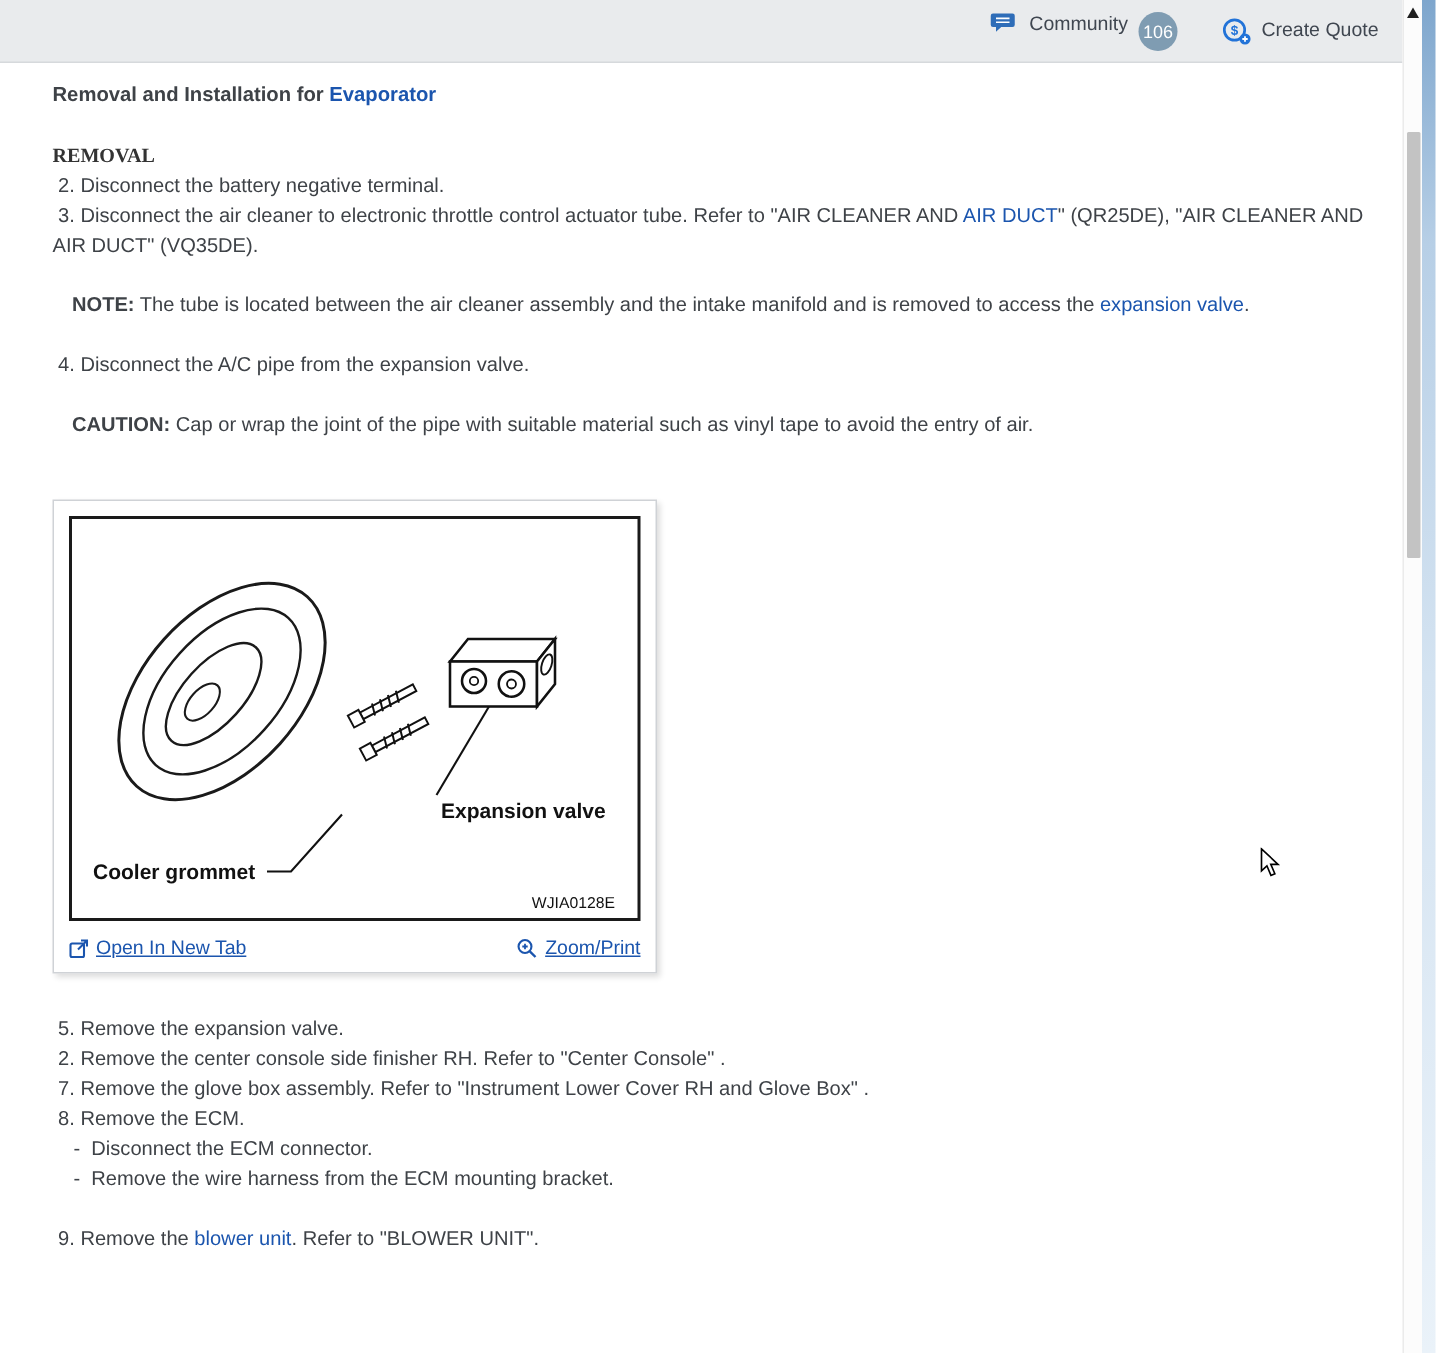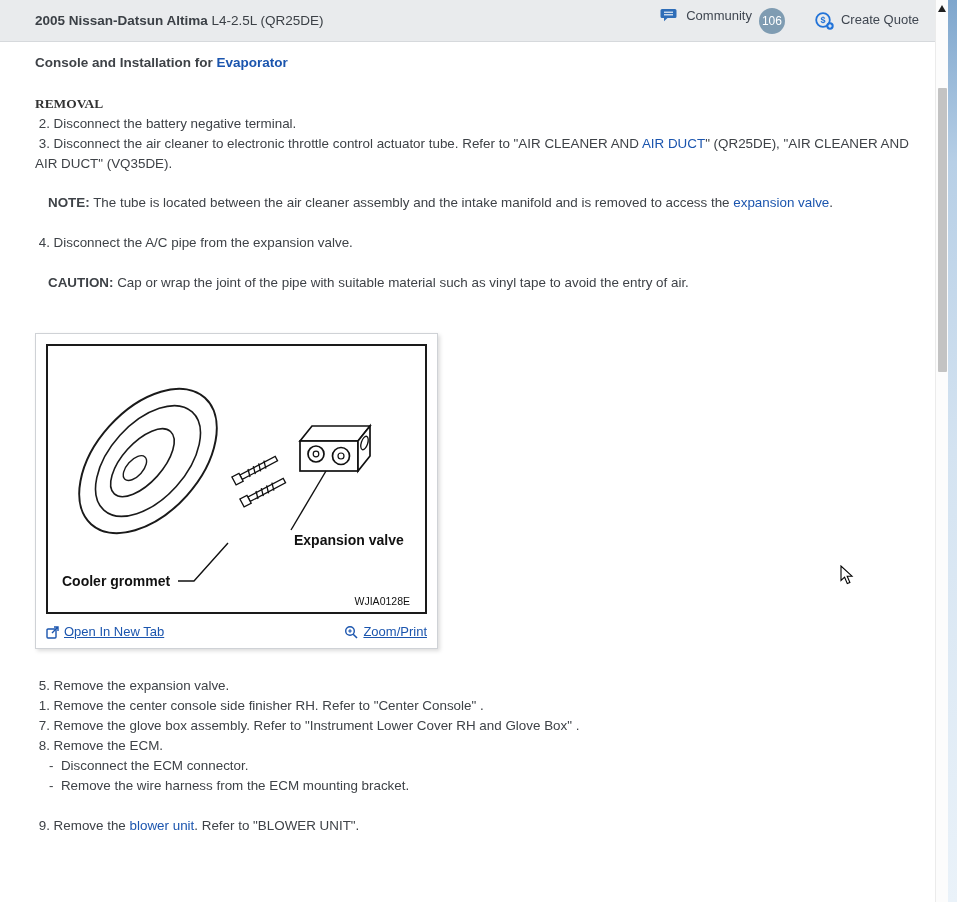--- a/index.html
+++ b/index.html
@@ -46,21 +46,20 @@
 
   .cursor { position:absolute; left:840px; top:565px; pointer-events:none; }
 </style>
 </head>
 <body>
 
 <div class="app">
   <div class="main">
 
     <header class="header">
-      <div class="title"><span class="b">2005 Nissan-Datsun Altima</span><span> L4-2.5L (QR25DE)</span></div>
       <div class="header-right">
         <div class="hbtn">
           <svg width="19" height="16" viewBox="0 0 19 16">
             <path d="M2 1 h13 q1.5 0 1.5 1.5 v6 q0 1.5 -1.5 1.5 h-7.5 l-3.5 3.2 v-3.2 h-2 q-1.5 0 -1.5 -1.5 v-6 q0 -1.5 1.5 -1.5 z" fill="#2e6db8"></path>
             <line x1="4" y1="4.2" x2="13" y2="4.2" stroke="#fff" stroke-width="1.1"></line>
             <line x1="4" y1="6.8" x2="13" y2="6.8" stroke="#fff" stroke-width="1.1"></line>
           </svg>
           <span>Community</span>
           <span class="badge">106</span>
         </div>
@@ -71,21 +70,21 @@
             <text x="8" y="11.3" text-anchor="middle" font-size="9" font-weight="bold" fill="#2273d8">$</text>
             <circle cx="15" cy="14" r="3.7" fill="#2273d8"></circle>
             <path d="M15 12.2 v3.6 M13.2 14 h3.6" stroke="#fff" stroke-width="1.2"></path>
           </svg>
           <span>Create Quote</span>
         </div>
       </div>
     </header>
 
     <div class="content">
-      <div class="doc-heading"><span class="b">Console and Installation for </span><a href="#" class="lnk b">Evaporator</a></div>
+      <div class="doc-heading"><span class="b">Removal and Installation for </span><a href="#" class="lnk b">Evaporator</a></div>
       <div class="section b">REMOVAL</div>
 
       <div>
           <div class="para step"><span> 2. Disconnect the battery negative terminal.</span></div>
           <div class="para step"><span> 3. Disconnect the air cleaner to electronic throttle control actuator tube. Refer to "AIR CLEANER AND </span><a href="#" class="lnk">AIR DUCT</a><span>" (QR25DE), "AIR CLEANER AND AIR DUCT" (VQ35DE).</span></div>
           <div class="para note"><span class="b">NOTE:</span><span> The tube is located between the air cleaner assembly and the intake manifold and is removed to access the </span><a href="#" class="lnk">expansion valve</a><span>.</span></div>
           <div class="para step gap"><span> 4. Disconnect the A/C pipe from the expansion valve.</span></div>
           <div class="para note gap"><span class="b">CAUTION:</span><span> Cap or wrap the joint of the pipe with suitable material such as vinyl tape to avoid the entry of air.</span></div>
         </div>
 
@@ -154,21 +153,21 @@
               <line x1="9.2" y1="9.2" x2="13" y2="13" stroke="#1b55ae" stroke-width="1.6"></line>
               <path d="M6 4.2 v3.6 M4.2 6 h3.6" stroke="#1b55ae" stroke-width="1.2"></path>
             </svg>
             <span>Zoom/Print</span>
           </a>
         </div>
       </figure>
 
       <div style="margin-top:27px;">
           <div class="para step"><span> 5. Remove the expansion valve.</span></div>
-          <div class="para step"><span> 1. Remove the center console side finisher RH. Refer to "Center Console" .</span></div>
+          <div class="para step"><span> 2. Remove the center console side finisher RH. Refer to "Center Console" .</span></div>
           <div class="para step"><span> 7. Remove the glove box assembly. Refer to "Instrument Lower Cover RH and Glove Box" .</span></div>
           <div class="para step"><span> 8. Remove the ECM.</span></div>
           <div class="para sub"><span>-  Disconnect the ECM connector.</span></div>
           <div class="para sub"><span>-  Remove the wire harness from the ECM mounting bracket.</span></div>
           <div class="para step gap"><span> 9. Remove the </span><a href="#" class="lnk">blower unit</a><span>. Refer to "BLOWER UNIT".</span></div>
         </div>
     </div>
   </div>
 
   <div class="scrollbar">

